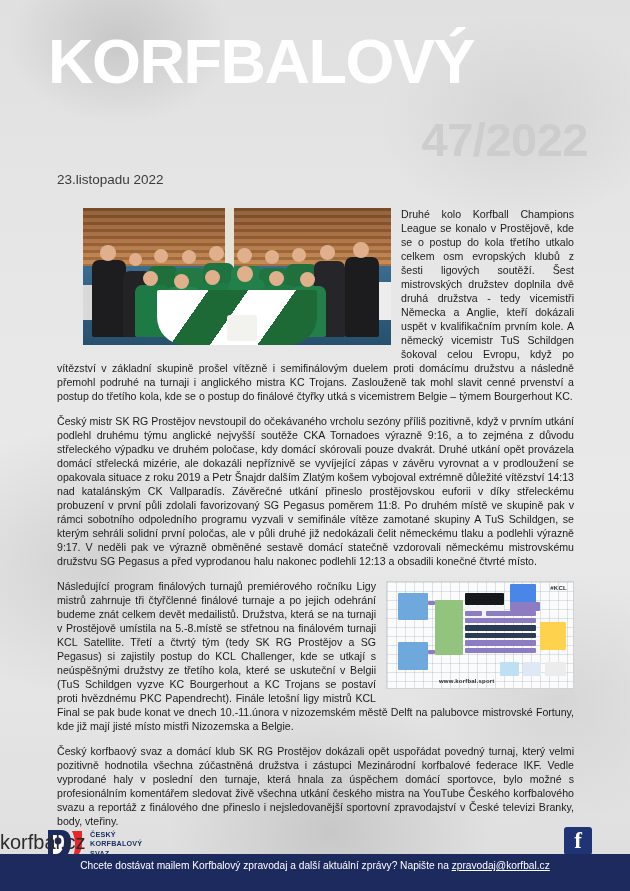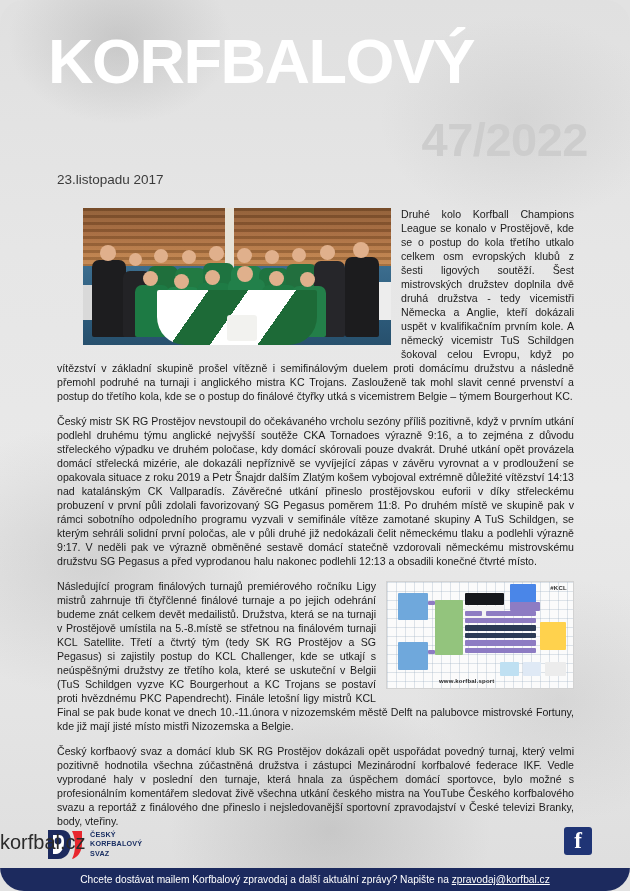--- a/index.html
+++ b/index.html
@@ -15,21 +15,20 @@
     position: relative;
   }
 
   
   .page {
     position: relative;
     width: 630px;
     height: 891px;
     background: #e3e3e3;
     overflow: hidden;
-    border-radius: 24px;
   }
 
   
   .watermark {
     position: absolute;
     inset: 0;
     background:
       radial-gradient(ellipse 160px 120px at 120px 40px, rgba(140,140,140,.30), rgba(140,140,140,0) 70%),
       radial-gradient(ellipse 200px 150px at 520px 120px, rgba(150,150,150,.18), rgba(150,150,150,0) 70%),
       radial-gradient(ellipse 240px 190px at 90px 560px, rgba(135,135,135,.22), rgba(135,135,135,0) 72%),
@@ -252,21 +251,21 @@
     line-height: 27px;
     text-align: center;
   }
 
   
   .contact-bar {
     position: absolute;
     left: 0;
     bottom: 0;
     width: 630px;
-    height: 23px;
+    height: 37px;
     background: #1c2a5e;
     color: #ffffff;
     font-size: 10.2px;
     line-height: 23px;
     text-align: center;
     white-space: nowrap;
   }
   .contact-bar .mail {
     color: #ffffff;
     text-decoration: underline;
@@ -275,21 +274,21 @@
 </head>
 <body>
 
 <div class="page">
 
   <div class="watermark"></div>
 
   <div class="masthead">
     <div class="mast-title">KORFBALOVÝ</div>
     <div class="mast-issue">47/2022</div>
-    <div class="mast-date">23.listopadu 2017</div>
+    <div class="mast-date">23.listopadu 2022</div>
   </div>
 
   <div class="article">
 
     <div class="photo-team">
       <div class="pt-wall"></div>
       <div class="pt-floor"></div>
       <div class="pt-post"></div>
       <div class="pt-banner-l"></div>
       <div class="pt-banner-r"></div>

